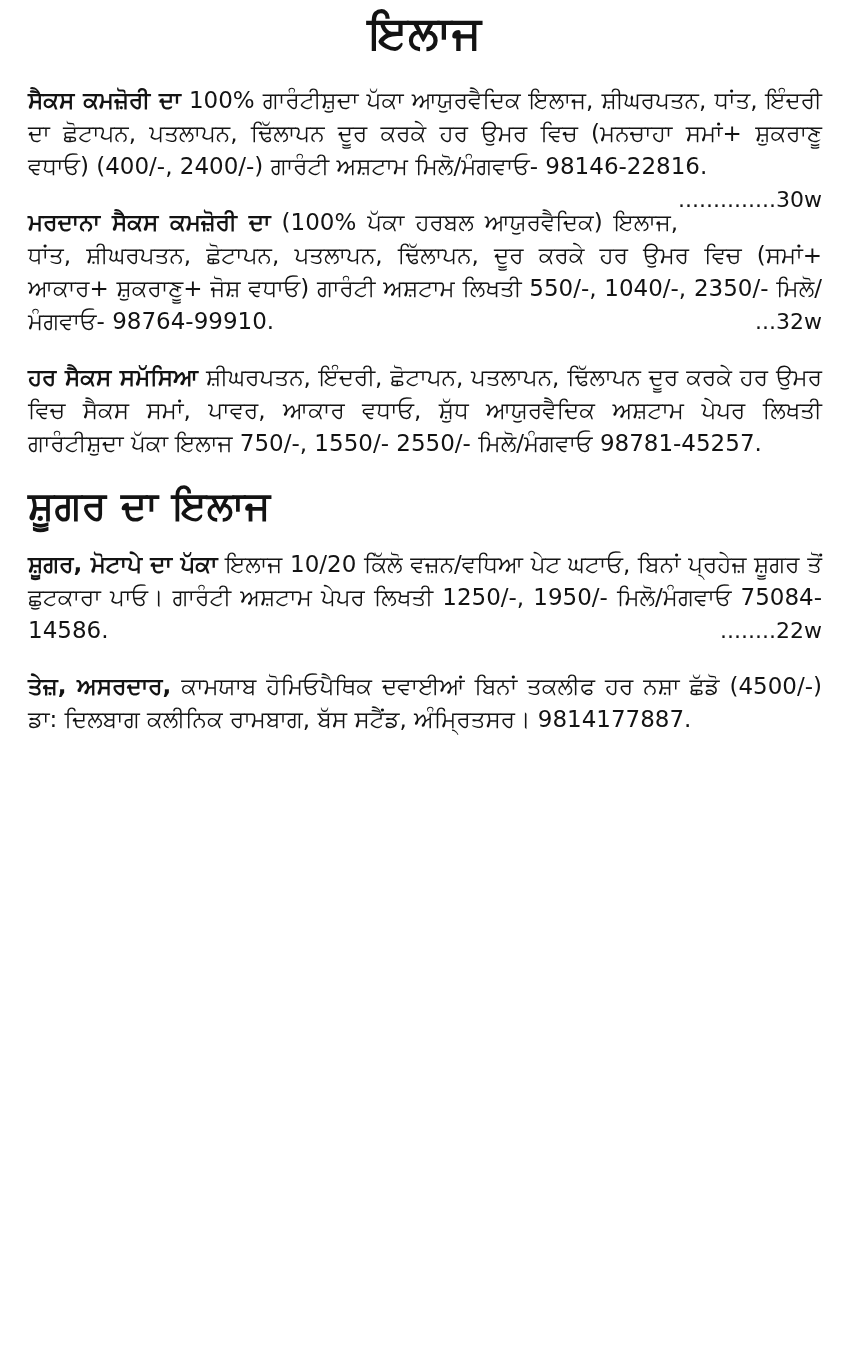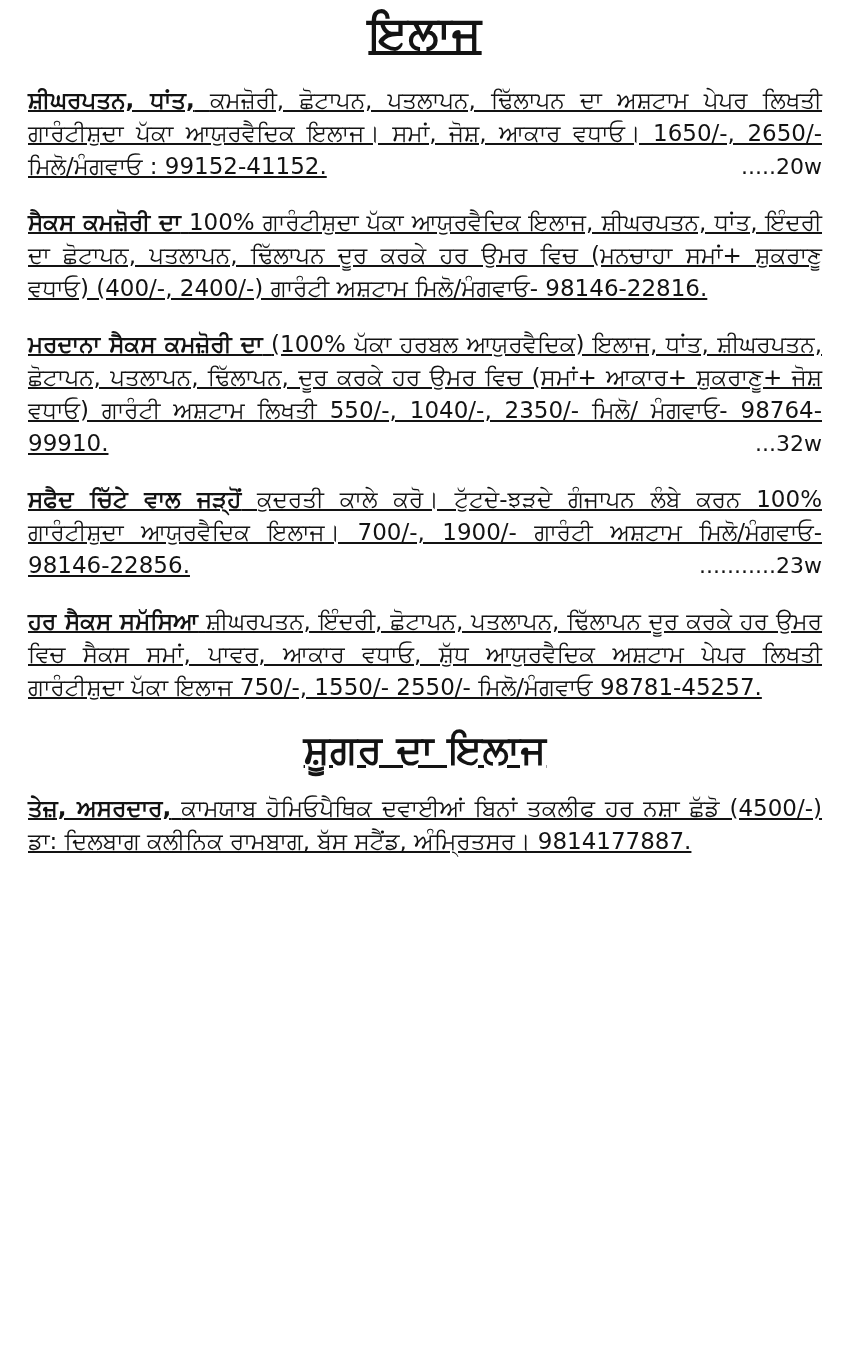--- a/index.html
+++ b/index.html
@@ -12,35 +12,33 @@
     height: 1358px;
     overflow: hidden;
     color: #131313;
     font-family: "DejaVu Sans", "Liberation Sans", sans-serif;
   }
   .page {
     box-sizing: border-box;
     width: 850px;
     height: 1358px;
     padding: 6px 28px 0 28px;
-    text-decoration: underline;
   }
   h1.page-title {
     font-size: 45px;
     line-height: 1.1;
     font-weight: 800;
     text-align: center;
     margin: 2px 0 26px 0;
     letter-spacing: 0.5px;
   }
   h2.section-heading {
     font-size: 39px;
     line-height: 1.15;
     font-weight: 800;
-    text-align: center;
     margin: 24px 0 20px 0;
     letter-spacing: 0.5px;
   }
   p.ad {
     font-size: 23px;
     line-height: 33px;
     text-align: justify;
     margin: 0 0 23px 0;
   }
   p.ad .lead {
@@ -51,53 +49,49 @@
     font-size: 22px;
   }
 </style>
 </head>
 <body>
 
 <div class="page">
 
   <h1 class="page-title">ਇਲਾਜ</h1>
 
-  <p class="ad">
-    <span class="lead">ਸ਼ੀਘਰਪਤਨ, ਧਾਂਤ,</span>
-    <span>ਕਮਜ਼ੋਰੀ, ਛੋਟਾਪਨ, ਪਤਲਾਪਨ, ਢਿੱਲਾਪਨ ਦਾ ਅਸ਼ਟਾਮ ਪੇਪਰ ਲਿਖਤੀ ਗਾਰੰਟੀਸ਼ੁਦਾ ਪੱਕਾ ਆਯੁਰਵੈਦਿਕ ਇਲਾਜ। ਸਮਾਂ, ਜੋਸ਼, ਆਕਾਰ ਵਧਾਓ। 1650/-, 2650/- ਮਿਲੋ/ਮੰਗਵਾਓ : 99152-41152.</span>
-    <span class="tag">.....20w</span>
-  </p>
 
 
   <p class="ad">
     <span class="lead">ਸੈਕਸ ਕਮਜ਼ੋਰੀ ਦਾ</span>
     <span>100% ਗਾਰੰਟੀਸ਼ੁਦਾ ਪੱਕਾ ਆਯੁਰਵੈਦਿਕ ਇਲਾਜ, ਸ਼ੀਘਰਪਤਨ, ਧਾਂਤ, ਇੰਦਰੀ ਦਾ ਛੋਟਾਪਨ, ਪਤਲਾਪਨ, ਢਿੱਲਾਪਨ ਦੂਰ ਕਰਕੇ ਹਰ ਉਮਰ ਵਿਚ (ਮਨਚਾਹਾ ਸਮਾਂ+ ਸ਼ੁਕਰਾਣੂ ਵਧਾਓ) (400/-, 2400/-) ਗਾਰੰਟੀ ਅਸ਼ਟਾਮ ਮਿਲੋ/ਮੰਗਵਾਓ- 98146-22816.</span>
+    <span class="tag">..............30w</span>
   </p>
 
   <p class="ad">
     <span class="lead">ਮਰਦਾਨਾ ਸੈਕਸ ਕਮਜ਼ੋਰੀ ਦਾ</span>
     <span>(100% ਪੱਕਾ ਹਰਬਲ ਆਯੁਰਵੈਦਿਕ) ਇਲਾਜ, ਧਾਂਤ, ਸ਼ੀਘਰਪਤਨ, ਛੋਟਾਪਨ, ਪਤਲਾਪਨ, ਢਿੱਲਾਪਨ, ਦੂਰ ਕਰਕੇ ਹਰ ਉਮਰ ਵਿਚ (ਸਮਾਂ+ ਆਕਾਰ+ ਸ਼ੁਕਰਾਣੂ+ ਜੋਸ਼ ਵਧਾਓ) ਗਾਰੰਟੀ ਅਸ਼ਟਾਮ ਲਿਖਤੀ 550/-, 1040/-, 2350/- ਮਿਲੋ/ ਮੰਗਵਾਓ- 98764-99910.</span>
     <span class="tag">...32w</span>
   </p>
 
-  <p class="ad">
-    <span class="lead">ਸਫੈਦ ਚਿੱਟੇ ਵਾਲ ਜੜ੍ਹੋਂ</span>
-    <span>ਕੁਦਰਤੀ ਕਾਲੇ ਕਰੋ। ਟੁੱਟਦੇ-ਝੜਦੇ ਗੰਜਾਪਨ ਲੰਬੇ ਕਰਨ 100% ਗਾਰੰਟੀਸ਼ੁਦਾ ਆਯੁਰਵੈਦਿਕ ਇਲਾਜ। 700/-, 1900/- ਗਾਰੰਟੀ ਅਸ਼ਟਾਮ ਮਿਲੋ/ਮੰਗਵਾਓ- 98146-22856.</span>
-    <span class="tag">...........23w</span>
-  </p>
 
   <p class="ad">
     <span class="lead">ਹਰ ਸੈਕਸ ਸਮੱਸਿਆ</span>
     <span>ਸ਼ੀਘਰਪਤਨ, ਇੰਦਰੀ, ਛੋਟਾਪਨ, ਪਤਲਾਪਨ, ਢਿੱਲਾਪਨ ਦੂਰ ਕਰਕੇ ਹਰ ਉਮਰ ਵਿਚ ਸੈਕਸ ਸਮਾਂ, ਪਾਵਰ, ਆਕਾਰ ਵਧਾਓ, ਸ਼ੁੱਧ ਆਯੁਰਵੈਦਿਕ ਅਸ਼ਟਾਮ ਪੇਪਰ ਲਿਖਤੀ ਗਾਰੰਟੀਸ਼ੁਦਾ ਪੱਕਾ ਇਲਾਜ 750/-, 1550/- 2550/- ਮਿਲੋ/ਮੰਗਵਾਓ 98781-45257.</span>
   </p>
 
 
 
   <h2 class="section-heading">ਸ਼ੂਗਰ ਦਾ ਇਲਾਜ</h2>
 
+  <p class="ad">
+    <span class="lead">ਸ਼ੂਗਰ, ਮੋਟਾਪੇ ਦਾ ਪੱਕਾ</span>
+    <span>ਇਲਾਜ 10/20 ਕਿੱਲੋ ਵਜ਼ਨ/ਵਧਿਆ ਪੇਟ ਘਟਾਓ, ਬਿਨਾਂ ਪ੍ਰਹੇਜ਼ ਸ਼ੂਗਰ ਤੋਂ ਛੁਟਕਾਰਾ ਪਾਓ। ਗਾਰੰਟੀ ਅਸ਼ਟਾਮ ਪੇਪਰ ਲਿਖਤੀ 1250/-, 1950/- ਮਿਲੋ/ਮੰਗਵਾਓ 75084-14586.</span>
+    <span class="tag">........22w</span>
+  </p>
 
 
   <p class="ad">
     <span class="lead">ਤੇਜ਼, ਅਸਰਦਾਰ,</span>
     <span>ਕਾਮਯਾਬ ਹੋਮਿਓਪੈਥਿਕ ਦਵਾਈਆਂ ਬਿਨਾਂ ਤਕਲੀਫ ਹਰ ਨਸ਼ਾ ਛੱਡੋ (4500/-) ਡਾ: ਦਿਲਬਾਗ ਕਲੀਨਿਕ ਰਾਮਬਾਗ, ਬੱਸ ਸਟੈਂਡ, ਅੰਮ੍ਰਿਤਸਰ। 9814177887.</span>
     
   </p>
 
 </div>
 

